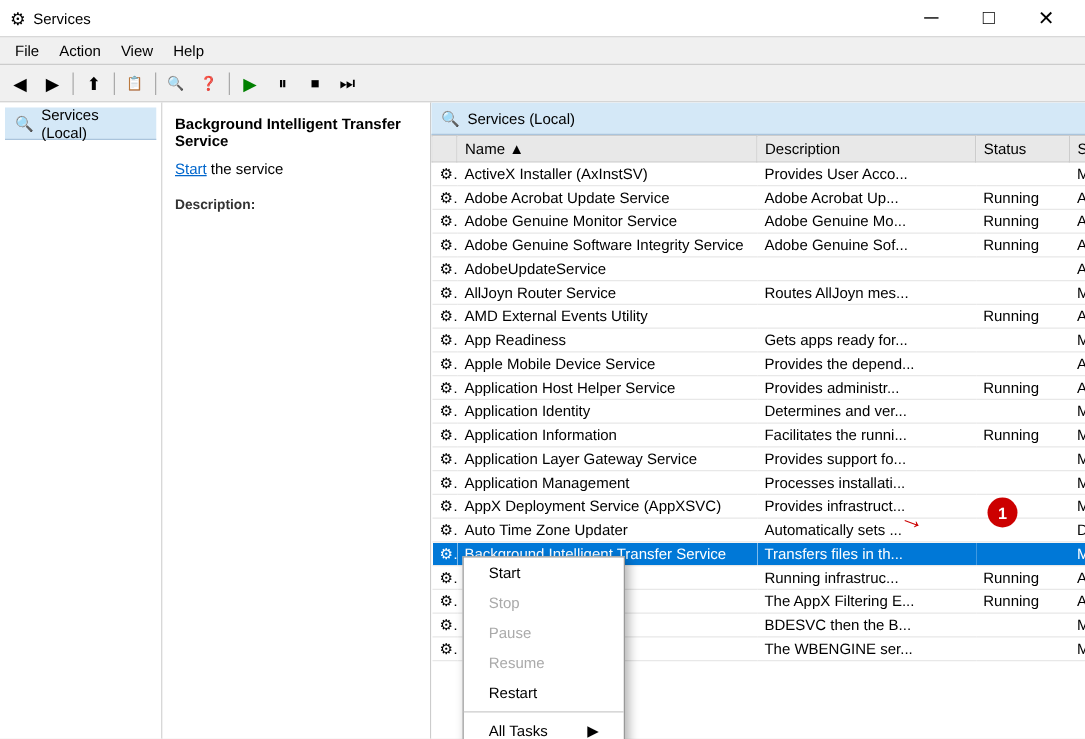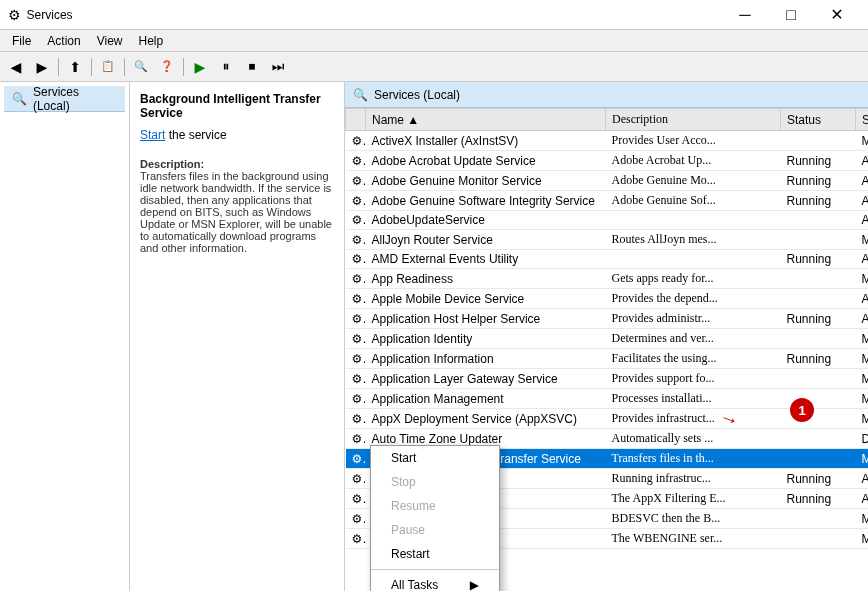--- a/index.html
+++ b/index.html
@@ -122,21 +122,21 @@
     }
     .services-table td {
       border-bottom: 1px solid #e8e8e8;
       padding: 2px 6px;
       font-size: 12px;
       overflow: hidden;
       text-overflow: ellipsis;
       white-space: nowrap;
     }
     .col-name { width: 240px; }
-    .col-desc { width: 175px; font-family: Liberation Serif, serif; }
+    .col-desc { width: 175px; }
     .col-status { width: 75px; }
     .col-start { width: 70px; }
     .col-icon { width: 20px; }
 
     .row-selected td { background: #0078d7; color: white; }
 
     
     .context-menu {
       position: absolute;
       left: 360px;
@@ -229,21 +229,20 @@
     </div>
   </div>
 
   <div class="info-panel">
     <div class="info-panel-title">Background Intelligent Transfer Service</div>
     <div>
       <span class="info-panel-link">Start</span><span> the service</span>
     </div>
     <div class="info-panel-desc">
       <strong>Description:</strong><br>
-      <span>Transfers files in the background using idle network bandwidth. If the service is disabled, then any applications that depend on BITS, such as Windows Update or MSN Explorer, will be unable to automatically download programs and other information.</span>
     </div>
   </div>
 
   <div class="services-panel">
     <div class="panel-header">
       <span style="font-size:12px;">🔍</span>
       <span>Services (Local)</span>
     </div>
     <div class="services-scroll">
       <table class="services-table">
@@ -330,21 +329,21 @@
             <tr>
               <td style="text-align: center;"><span style="font-size:12px;">⚙</span></td>
               <td class="col-name">Application Identity</td>
               <td class="col-desc">Determines and ver...</td>
               <td class="col-status"></td>
               <td class="col-start">Man...</td>
             </tr>
             <tr>
               <td style="text-align: center;"><span style="font-size:12px;">⚙</span></td>
               <td class="col-name">Application Information</td>
-              <td class="col-desc">Facilitates the using...</td>
+              <td class="col-desc">Facilitates the runni...</td>
               <td class="col-status">Running</td>
               <td class="col-start">Man...</td>
             </tr>
             <tr>
               <td style="text-align: center;"><span style="font-size:12px;">⚙</span></td>
               <td class="col-name">Application Layer Gateway Service</td>
               <td class="col-desc">Provides support fo...</td>
               <td class="col-status"></td>
               <td class="col-start">Man...</td>
             </tr>
@@ -406,22 +405,22 @@
             </tr>
           </tbody>
       </table>
     </div>
   </div>
 </div>
 
 <div class="context-menu" id="context-menu" style="position: absolute; left: 370px; top: 445px;">
 <div class="context-menu-item">Start</div>
     <div class="context-menu-item disabled">Stop</div>
+    <div class="context-menu-item disabled">Pause</div>
     <div class="context-menu-item disabled">Resume</div>
-    <div class="context-menu-item disabled">Pause</div>
     <div class="context-menu-item">Restart</div>
     <div class="context-menu-separator"></div>
     <div class="context-menu-item">All Tasks<span class="context-menu-arrow">▶</span></div>
   </div>
 
 <div class="circle-annotation" style="left: 790px; top: 398px;">1</div>
 <div style="position:absolute; left:720px; top:405px; color:#cc0000; font-size:20px; transform: rotate(20deg);">→</div>
 
 <div class="circle-annotation" style="left: 430px; 450px; left:430px; top:488px;">2</div>
 <div style="position:absolute; left:470px; top:460px; color:#cc0000; font-size:20px; transform: rotate(-30deg);">→</div>

